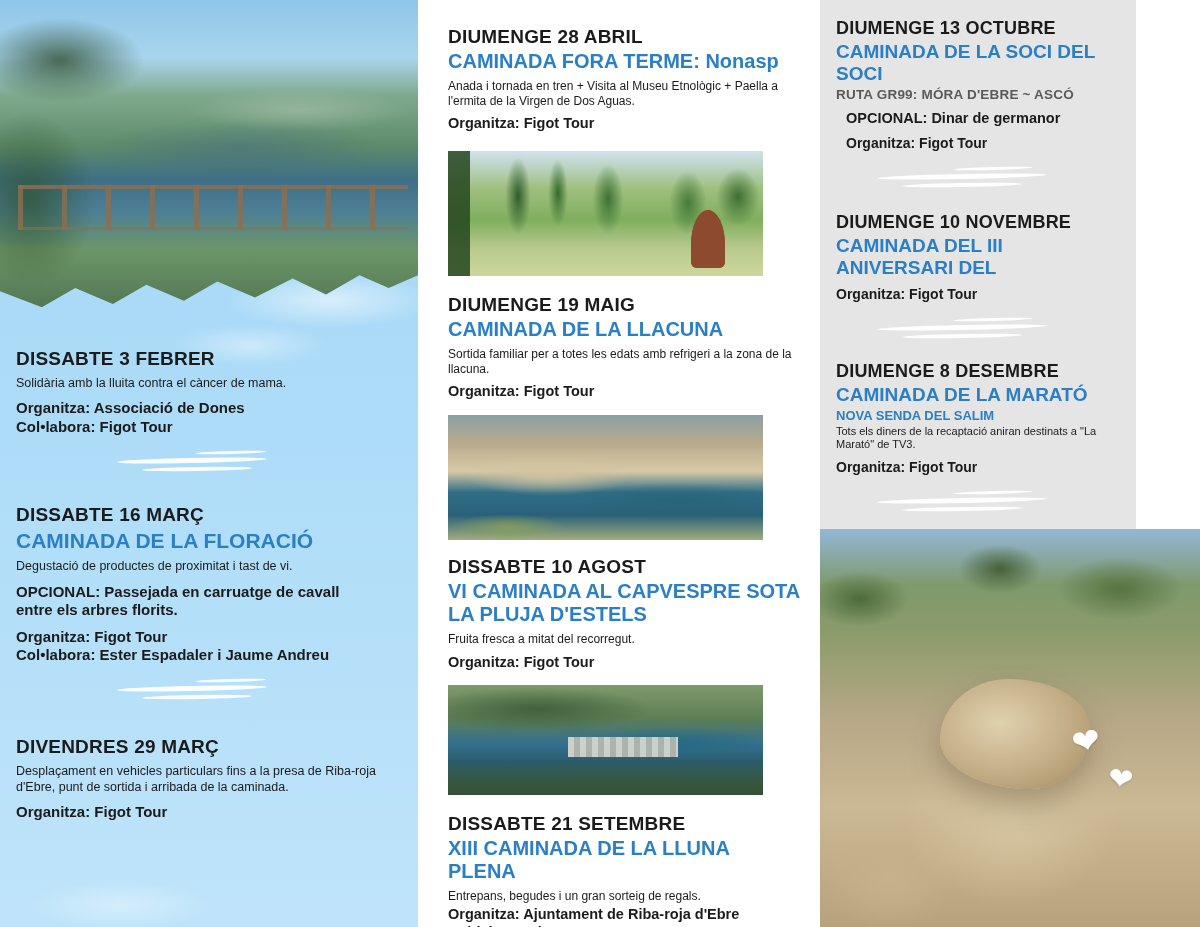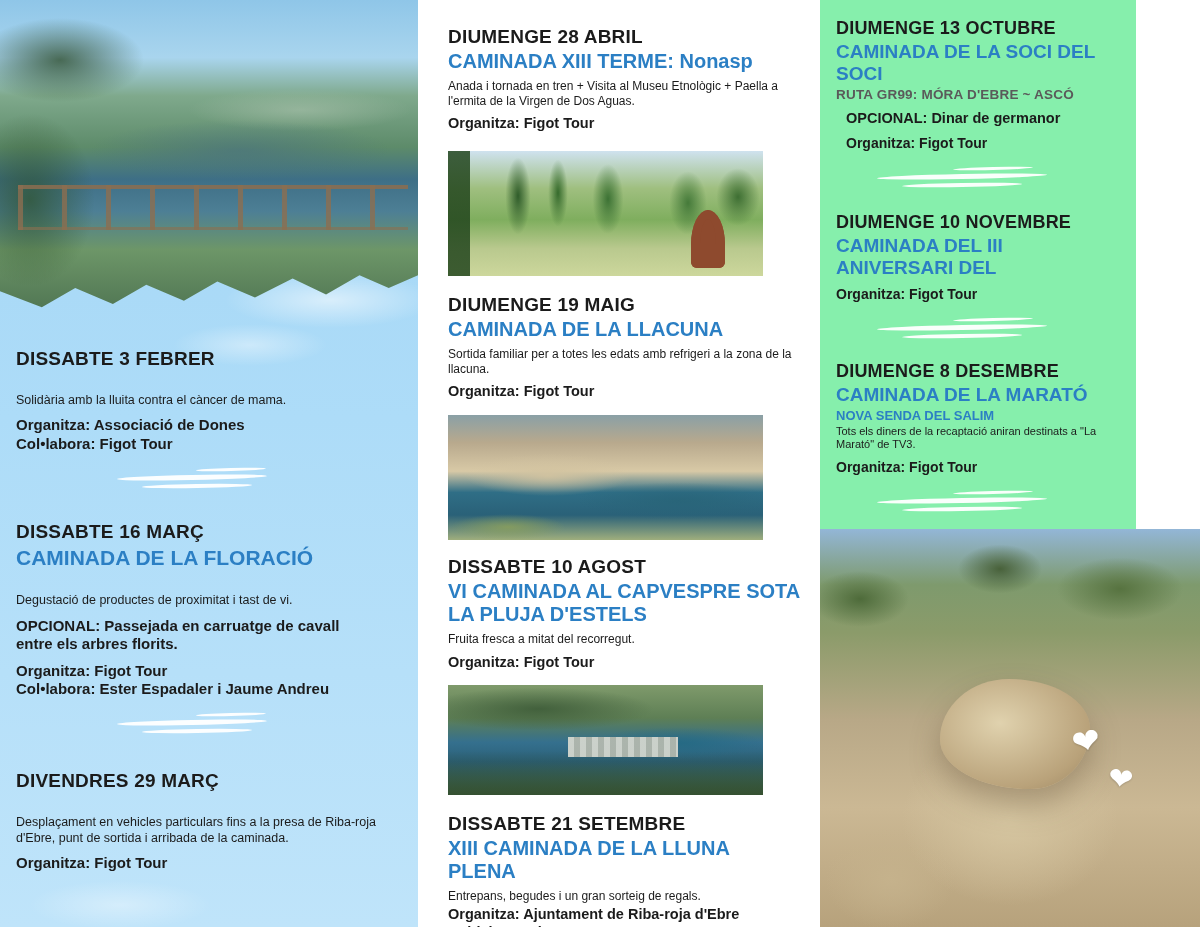--- a/index.html
+++ b/index.html
@@ -17,21 +17,21 @@
   }
 
   
   .col {
     position: relative;
     height: 927px;
   }
   .col-left  { width: 418px; background: #a8d8f6; }
   .col-gap   { width: 12px; background: #ffffff; }
   .col-mid   { width: 390px; background: #ffffff; }
-  .col-right { width: 316px; background: #86efac; }
+  .col-right { width: 316px; background: #e5e5e5; }
 
   
   .col-left::after {
     content: "";
     position: absolute; left: 0; top: 0; width: 100%; height: 100%;
     background:
       radial-gradient(ellipse 150px 40px at 330px 300px, rgba(255,255,255,.55), rgba(255,255,255,0) 70%),
       radial-gradient(ellipse 110px 30px at 250px 345px, rgba(255,255,255,.4), rgba(255,255,255,0) 70%),
       radial-gradient(ellipse 130px 35px at 120px 905px, rgba(255,255,255,.35), rgba(255,255,255,0) 70%),
       linear-gradient(180deg, #a3d5f5 0%, #addcf8 45%, #bfe4fa 100%);
@@ -176,21 +176,21 @@
     font-weight: bold;
     color: #1b1b1b;
     line-height: 1.22;
   }
   .opcional { font-weight: bold; color:#1b1b1b; line-height:1.22; }
 
   
   .col-left .block { padding: 0 16px; }
   .col-left .date  { font-size: 19px; }
   .col-left .title { font-size: 21px; margin-top: 3px; }
-  .col-left .desc  { font-size: 12.5px; margin-top: 23px; }
+  .col-left .desc  { font-size: 12.5px; margin-top: 6px; }
   .col-left .org   { font-size: 15px; margin-top: 8px; }
   .col-left .opcional { font-size: 15px; margin-top: 9px; }
 
   
   .col-mid .block { padding: 0 18px; }
   .col-mid .date  { font-size: 19px; }
   .col-mid .title { font-size: 20px; margin-top: 2px; }
   .col-mid .desc  { font-size: 12px; margin-top: 6px; }
   .col-mid .org   { font-size: 14.5px; margin-top: 7px; }
 
@@ -277,21 +277,21 @@
   </div>
 
   <div class="col col-gap"></div>
 
   <div class="col col-mid">
 
     <div style="height:26px"></div>
 
     <div class="block">
       <div class="date">DIUMENGE 28 ABRIL</div>
-      <div class="title">CAMINADA XIII TERME: Nonasp</div>
+      <div class="title">CAMINADA FORA TERME: Nonasp</div>
       <div class="desc">Anada i tornada en tren + Visita al Museu Etnològic + Paella a l'ermita de la Virgen de Dos Aguas.</div>
       <div class="org">Organitza: Figot Tour</div>
       <div class="photo photo-park"></div>
     </div>
 
     <div style="height:18px"></div>
 
     <div class="block">
       <div class="date">DIUMENGE 19 MAIG</div>
       <div class="title">CAMINADA DE LA LLACUNA</div>

